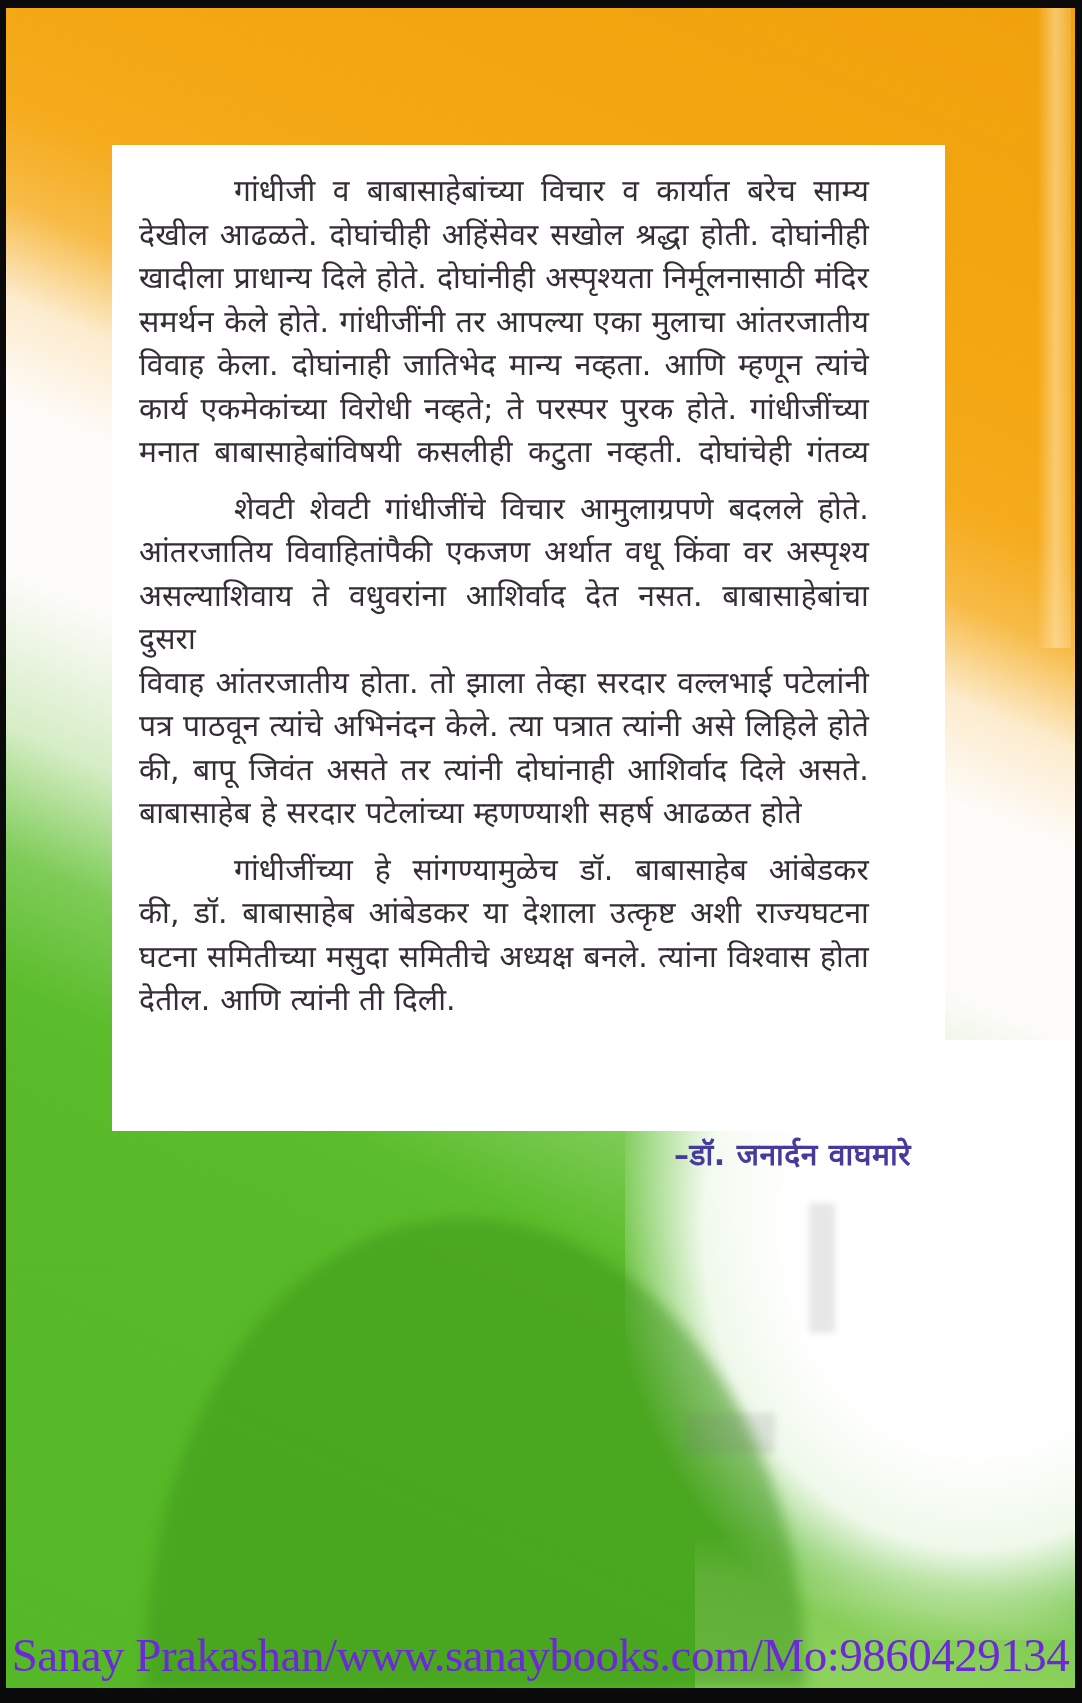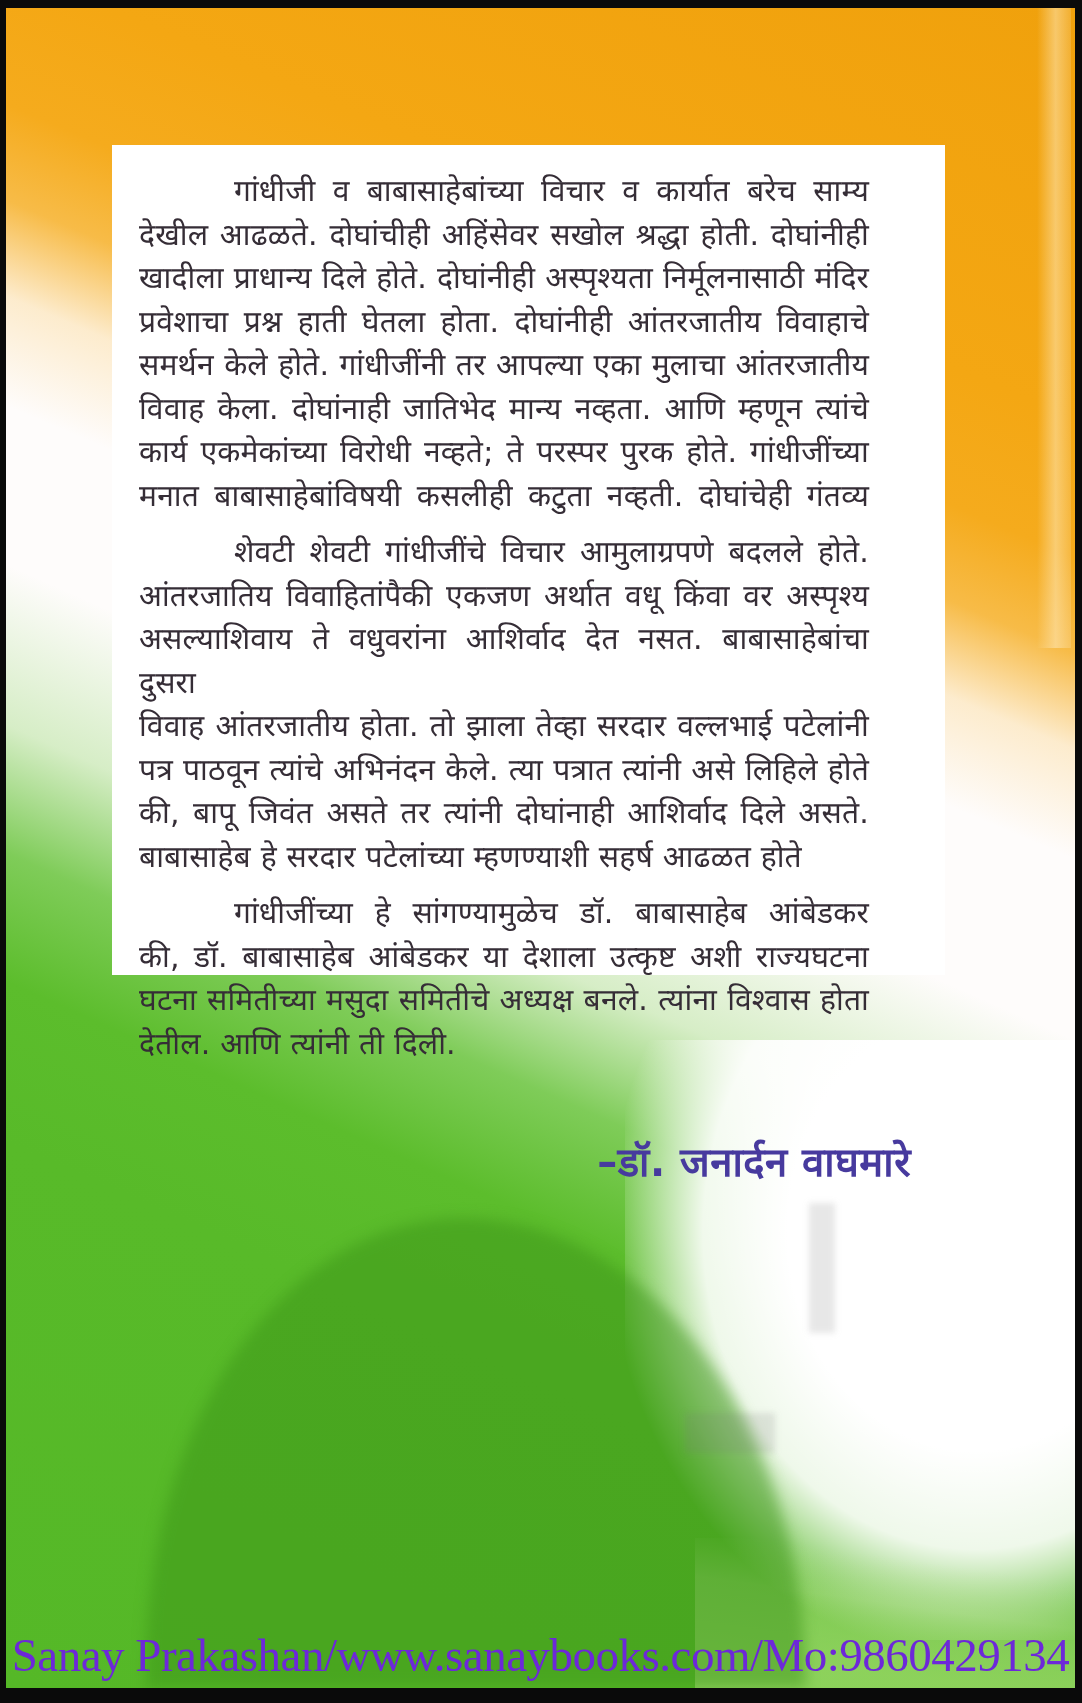--- a/index.html
+++ b/index.html
@@ -50,36 +50,36 @@
     position:absolute; left:140px; bottom:0; width:660px; height:470px;
     background:rgba(58,146,22,0.48);
     border-radius:48% 52% 0 0 / 95% 100% 0 0;
     filter:blur(7px);
   }
   .bleed-mark { position:absolute; background:rgba(120,120,120,0.18); filter:blur(3px); }
   .bleed-1 { right:240px; top:1195px; width:26px; height:130px; }
   .bleed-2 { right:300px; top:1405px; width:90px; height:40px; }
   
   .panel {
-    position:absolute; left:106px; top:137px; width:833px; height:830px;
+    position:absolute; left:106px; top:137px; width:833px; height:986px;
     background:#ffffff;
   }
   .textblock { position:absolute; left:27px; top:24px; width:730px; }
   .para { margin:0 0 13px 0; }
   .para:last-of-type { margin-bottom:8px; }
   .line {
     font-size:30px; line-height:43.5px; color:#352d36;
     text-align:justify; text-align-last:justify;
     white-space:normal; letter-spacing:0.2px;
   }
   .line.para-first { text-indent:95px; }
   .line.para-last  { text-align-last:left; }
   .signature {
     position:absolute; right:34px; top:988px;
-    font-size:40px; font-weight:bold; color:#473a9e;
+    font-size:30px; font-weight:bold; color:#473a9e;
     letter-spacing:0.5px;
   }
   
   .footer {
     position:absolute; left:0; right:0; bottom:6px;
     text-align:center;
     font-family:"Liberation Serif", serif;
     font-size:47px; color:#6d28d9; letter-spacing:-0.5px;
   }
 </style>
@@ -98,21 +98,20 @@
     <div class="bleed-mark bleed-1"></div>
     <div class="bleed-mark bleed-2"></div>
 
     <div class="panel">
       <div class="textblock">
 
         <div class="para">
           <div class="line para-first">गांधीजी व बाबासाहेबांच्या विचार व कार्यात बरेच साम्य</div>
           <div class="line">देखील आढळते. दोघांचीही अहिंसेवर सखोल श्रद्धा होती. दोघांनीही</div>
           <div class="line">खादीला प्राधान्य दिले होते. दोघांनीही अस्पृश्यता निर्मूलनासाठी मंदिर</div>
-          <div class="line">प्रवेशाचा प्रश्न हाती घेतला होता. दोघांनीही आंतरजातीय विवाहाचे</div>
           <div class="line">समर्थन केले होते. गांधीजींनी तर आपल्या एका मुलाचा आंतरजातीय</div>
           <div class="line">विवाह केला. दोघांनाही जातिभेद मान्य नव्हता. आणि म्हणून त्यांचे</div>
           <div class="line">कार्य एकमेकांच्या विरोधी नव्हते; ते परस्पर पुरक होते. गांधीजींच्या</div>
           <div class="line">मनात बाबासाहेबांविषयी कसलीही कटुता नव्हती. दोघांचेही गंतव्य</div>
         </div>
 
         <div class="para">
           <div class="line para-first">शेवटी शेवटी गांधीजींचे विचार आमुलाग्रपणे बदलले होते.</div>
           <div class="line">आंतरजातिय विवाहितांपैकी एकजण अर्थात वधू किंवा वर अस्पृश्य</div>
           <div class="line">असल्याशिवाय ते वधुवरांना आशिर्वाद देत नसत. बाबासाहेबांचा दुसरा</div>

